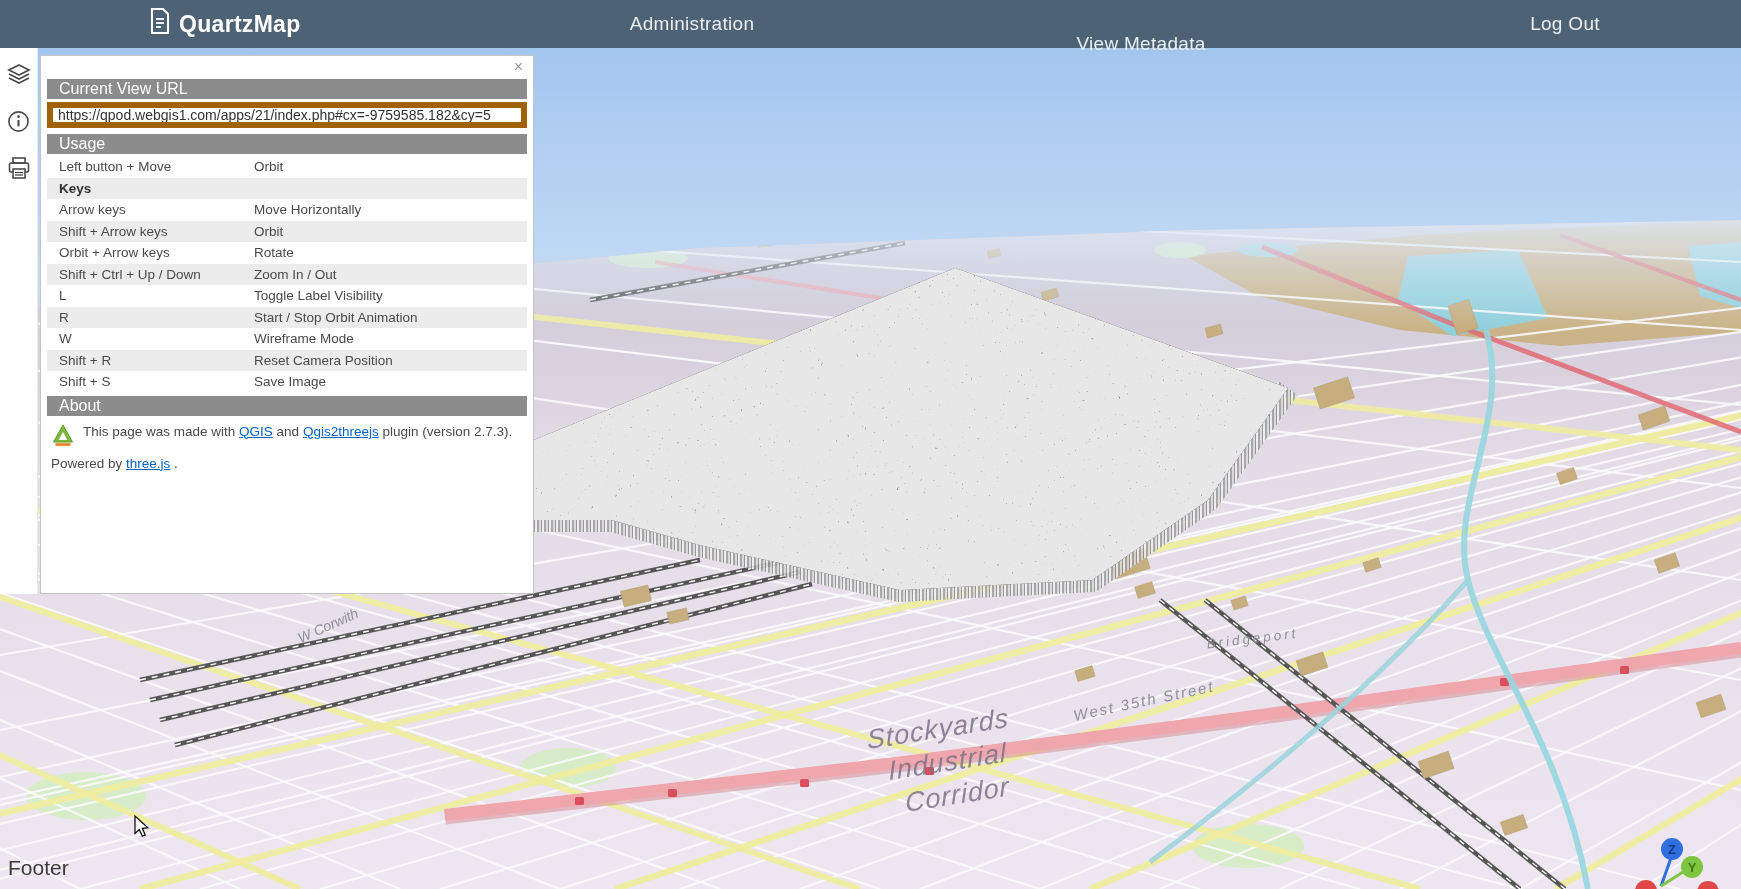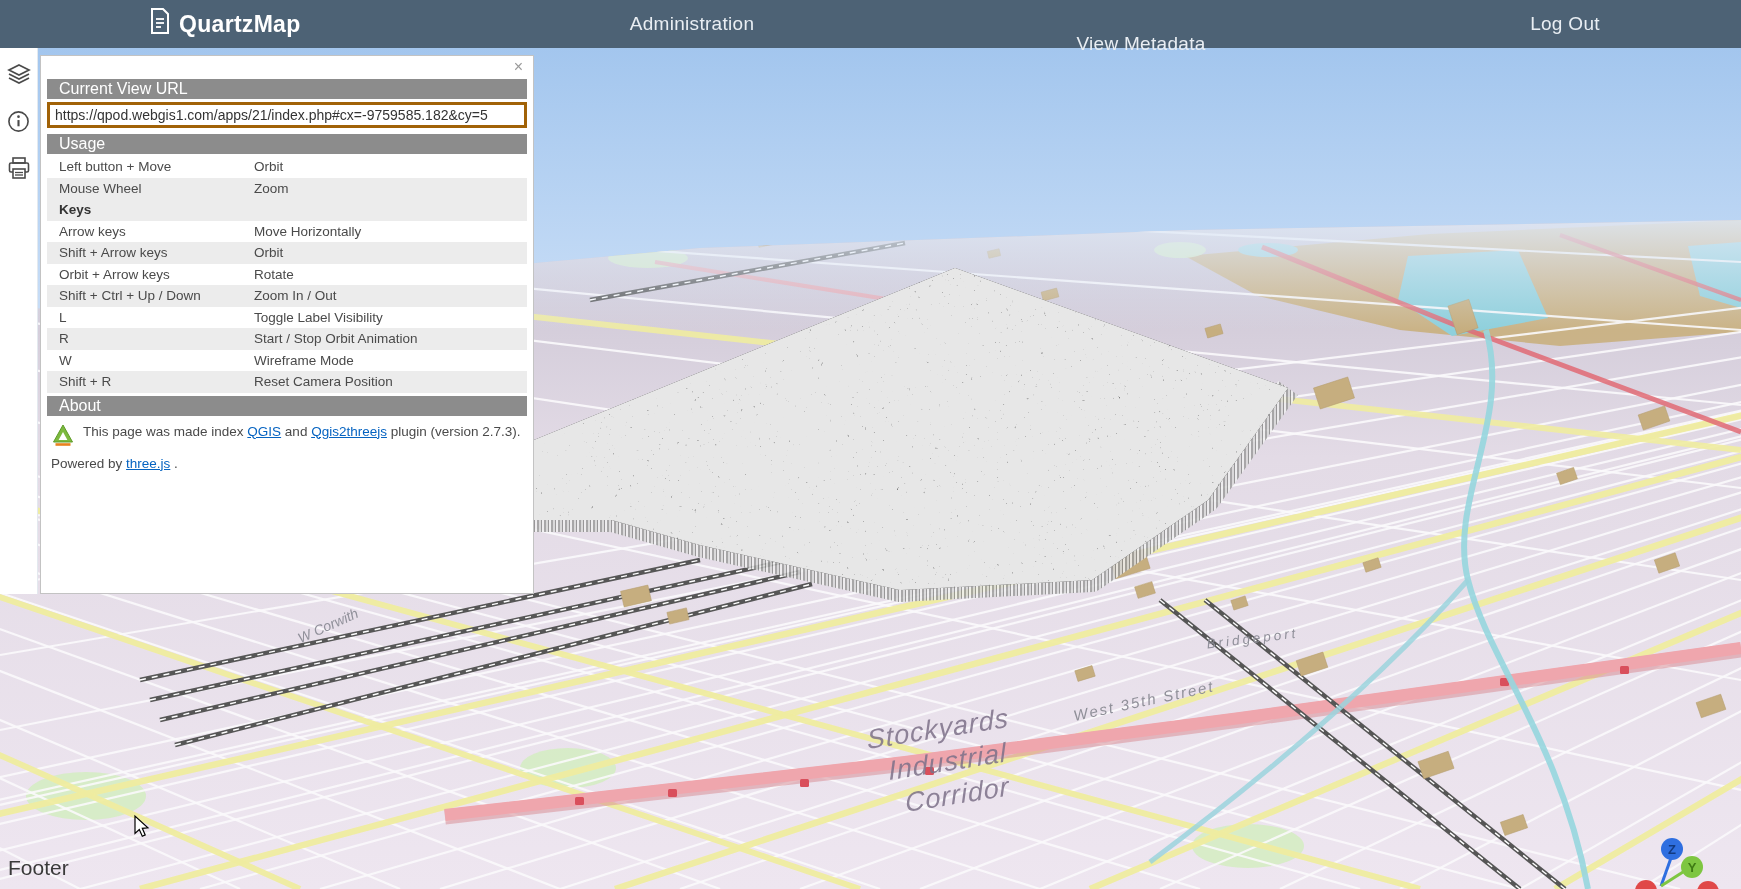--- a/index.html
+++ b/index.html
@@ -24,21 +24,21 @@
   .scene{position:absolute;left:0;top:48px;width:1741px;height:841px;z-index:1;cursor:default;}
 
   
   .popup{position:absolute;left:40px;top:55px;width:494px;height:539px;background:#fff;z-index:25;
     border:1px solid #c3c3c3;box-sizing:border-box;font-size:13.5px;color:#4a4a4a;}
   .popup-close{position:absolute;top:3px;right:10px;color:#9a9a9a;font-size:16px;line-height:16px;cursor:pointer;}
   .p-header{height:20px;line-height:20px;background:#8c8c8c;color:#fff;font-size:16px;
     padding-left:12px;margin:0 6px;}
   .hdr-url{margin-top:23px;}
   .url-input{display:block;margin:3px 6px 6px 6px;width:calc(100% - 12px);box-sizing:border-box;height:26px;
-    border:3px solid #a16207;font-size:14px;color:#333;padding:0 5px;font-family:"Liberation Sans",sans-serif;
+    border:6px solid #a16207;font-size:14px;color:#333;padding:0 5px;font-family:"Liberation Sans",sans-serif;
     white-space:nowrap;overflow:hidden;}
   .usage-table{margin:2px 6px 0 6px;}
   .u-row{display:flex;height:21.5px;line-height:21.5px;}
   .u-row.alt{background:#ececec;}
   .u-key{width:195px;padding-left:12px;}
   .u-act{flex:1;}
   .u-row.bold .u-key{font-weight:bold;color:#333;}
   .hdr-about{margin-top:3px;}
   .about-body{display:flex;padding:6px 10px 0 10px;line-height:19px;}
   .about-icon{flex:0 0 24px;margin-right:8px;margin-top:1px;}
@@ -305,24 +305,20 @@
 
     <div class="p-header hdr-url">Current View URL</div>
     <input class="url-input" type="text" value="https://qpod.webgis1.com/apps/21/index.php#cx=-9759585.182&amp;cy=5" style="">
 
     <div class="p-header">Usage</div>
     <div class="usage-table">
         <div class="u-row">
           <div class="u-key">Left button + Move</div>
           <div class="u-act">Orbit</div>
         </div>
-        <div class="u-row alt">
-          <div class="u-key">Mouse Wheel</div>
-          <div class="u-act">Zoom</div>
-        </div>
         <div class="u-row alt bold">
           <div class="u-key">Keys</div>
           <div class="u-act"></div>
         </div>
         <div class="u-row">
           <div class="u-key">Arrow keys</div>
           <div class="u-act">Move Horizontally</div>
         </div>
         <div class="u-row alt">
           <div class="u-key">Shift + Arrow keys</div>
@@ -344,34 +340,38 @@
           <div class="u-key">R</div>
           <div class="u-act">Start / Stop Orbit Animation</div>
         </div>
         <div class="u-row">
           <div class="u-key">W</div>
           <div class="u-act">Wireframe Mode</div>
         </div>
         <div class="u-row alt">
           <div class="u-key">Shift + R</div>
           <div class="u-act">Reset Camera Position</div>
+        </div>
+        <div class="u-row">
+          <div class="u-key">Shift + S</div>
+          <div class="u-act">Save Image</div>
         </div>
       </div>
 
     <div class="p-header hdr-about">About</div>
     <div class="about-body">
       <span class="about-icon">
         <svg width="24" height="24" viewBox="0 0 24 24">
           <polygon points="12,2 21.5,19 2.5,19" fill="#7cb93e" stroke="#5e9c28" stroke-width="1"></polygon>
           <polygon points="12,9 16.4,17 7.6,17" fill="#ffffff"></polygon>
           <rect x="4.5" y="20.2" width="15" height="2.6" fill="#e8821e"></rect>
         </svg>
       </span>
       <span>
-        <span>This page was made index </span><a class="lnk">QGIS</a><span> and </span><a class="lnk">Qgis2threejs</a><span> plugin (version 2.7.3).</span>
+        <span>This page was made with </span><a class="lnk">QGIS</a><span> and </span><a class="lnk">Qgis2threejs</a><span> plugin (version 2.7.3).</span>
       </span>
     </div>
     <div class="powered">
       <span>Powered by </span><a class="lnk">three.js</a><span> .</span>
     </div>
   </div>
 
   <div class="footer-label">Footer</div>
 </div>
 

